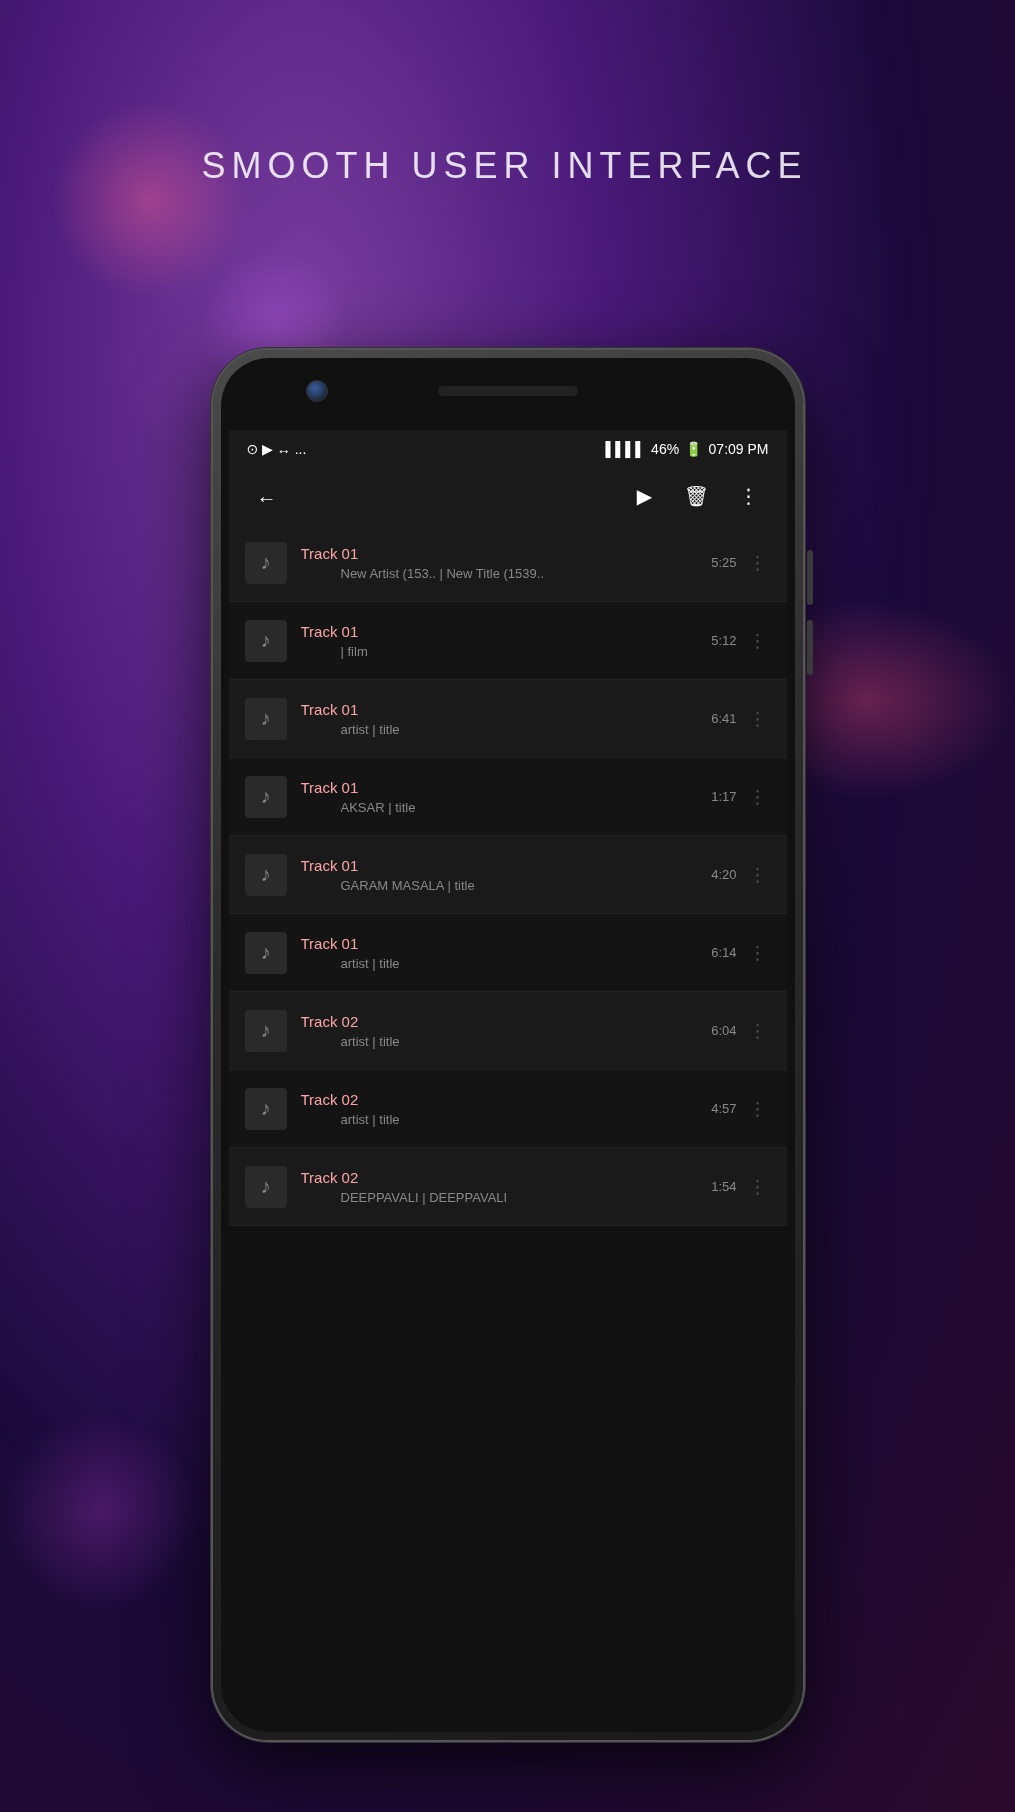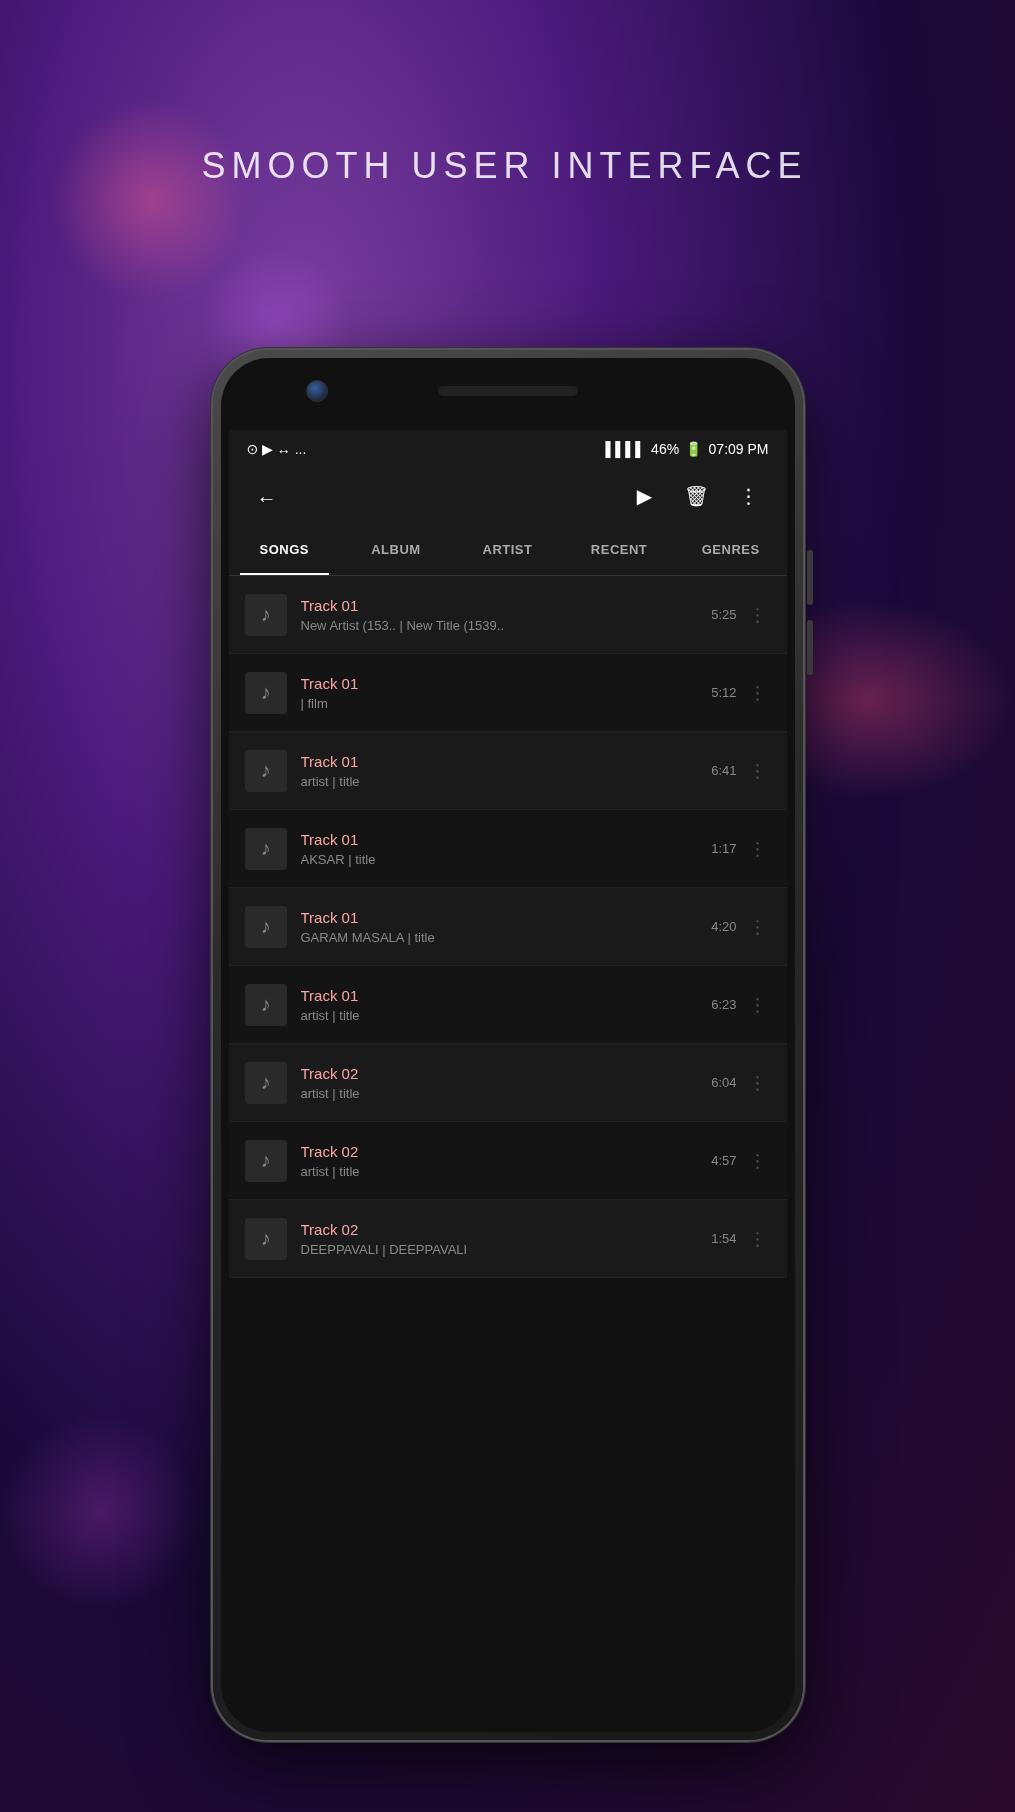--- a/index.html
+++ b/index.html
@@ -247,20 +247,21 @@
       white-space: nowrap;
       overflow: hidden;
       text-overflow: ellipsis;
     }
     .song-subtitle {
       color: #888;
       font-size: 13px;
       white-space: nowrap;
       overflow: hidden;
       text-overflow: ellipsis;
+      margin-left: 40px;
     }
     .song-duration {
       color: #888;
       font-size: 13px;
       margin-right: 8px;
       flex-shrink: 0;
     }
     .song-more {
       color: #555;
       font-size: 18px;
@@ -320,37 +321,20 @@
               <span>▶</span>
             </div>
             <div class="toolbar-btn">
               <span>🗑</span>
             </div>
             <div class="toolbar-btn">
               <span>⋮</span>
             </div>
           </div>
 
-          <div class="tab-bar">
-            <div class="tab-item active">
-              <span>SONGS</span>
-            </div>
-            <div class="tab-item">
-              <span>ALBUM</span>
-            </div>
-            <div class="tab-item">
-              <span>ARTIST</span>
-            </div>
-            <div class="tab-item">
-              <span>RECENT</span>
-            </div>
-            <div class="tab-item">
-              <span>GENRES</span>
-            </div>
-          </div>
 
           <div class="songs-list">
 
           <div class="song-item">
       <div class="song-icon">♪</div>
       <div class="song-info">
         <div class="song-title">Track 01</div>
         <div class="song-subtitle">New Artist (153.. | New Title (1539..</div>
       </div>
       <span class="song-duration">5:25</span>
@@ -391,21 +375,21 @@
       </div>
       <span class="song-duration">4:20</span>
       <span class="song-more">⋮</span>
     </div>
               <div class="song-item">
       <div class="song-icon">♪</div>
       <div class="song-info">
         <div class="song-title">Track 01</div>
         <div class="song-subtitle">artist | title</div>
       </div>
-      <span class="song-duration">6:23</span>
+      <span class="song-duration">6:14</span>
       <span class="song-more">⋮</span>
     </div>
               <div class="song-item">
       <div class="song-icon">♪</div>
       <div class="song-info">
         <div class="song-title">Track 02</div>
         <div class="song-subtitle">artist | title</div>
       </div>
       <span class="song-duration">6:04</span>
       <span class="song-more">⋮</span>

